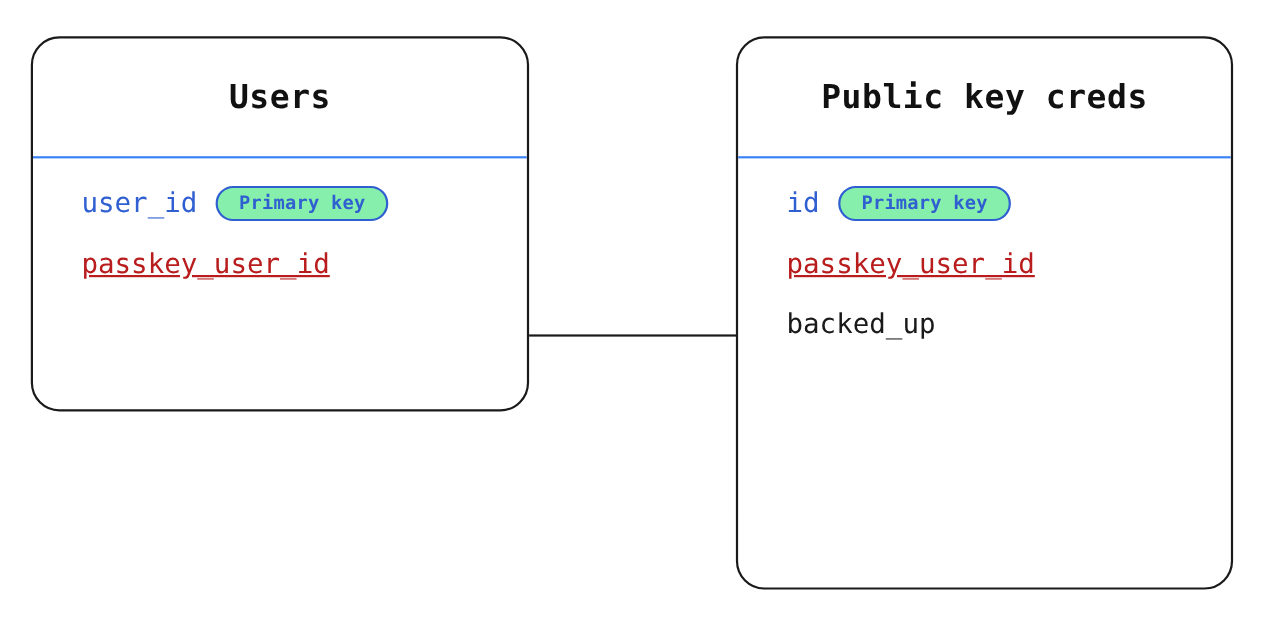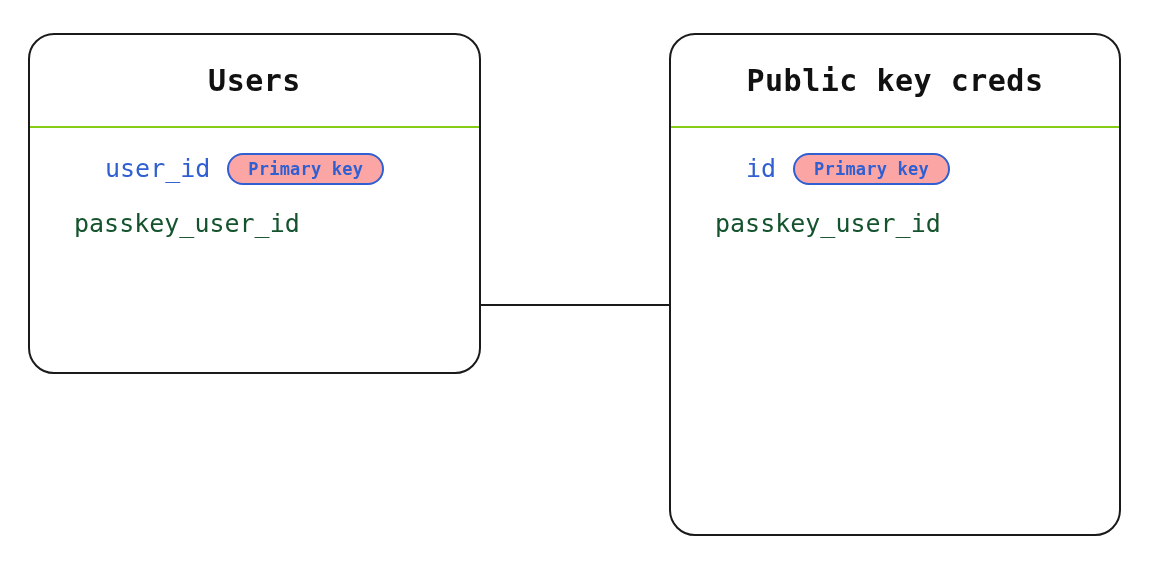--- a/index.html
+++ b/index.html
@@ -26,25 +26,25 @@
     position: absolute;
     box-sizing: border-box;
     background: #ffffff;
     border: 2px solid #1a1a1a;
     border-radius: 26px;
     overflow: hidden;
   }
 
   .entity-header {
     box-sizing: border-box;
-    height: 93px;
+    height: 109px;
     display: flex;
     align-items: center;
     justify-content: center;
-    border-bottom: 2px solid #84cc16;
+    border-bottom: 2px solid #3b82f6;
   }
 
   .entity-title {
     font-family: "DejaVu Sans Mono", "Liberation Mono", monospace;
     font-weight: bold;
     font-size: 30px;
     letter-spacing: 0.5px;
     color: #111111;
     white-space: nowrap;
   }
@@ -67,37 +67,37 @@
 
   .field-name {
     font-family: "DejaVu Sans Mono", "Liberation Mono", monospace;
     font-size: 25px;
     line-height: 30px;
     color: #1a1a1a;
     white-space: nowrap;
   }
   .field-name.pk {
     color: #2f5fd1;
-    margin-left: 31px;
   }
   .field-name.fk {
-    color: #14532d;
+    color: #b91c1c;
+    text-decoration: underline;
   }
 
   .badge {
     margin-left: 17px;
     box-sizing: border-box;
     display: inline-flex;
     align-items: center;
     justify-content: center;
     height: 32px;
     padding: 0 19px;
     border: 2px solid #2f5fd1;
     border-radius: 16px;
-    background: #fca5a5;
+    background: #86efac;
   }
   .badge-label {
     font-family: "DejaVu Sans Mono", "Liberation Mono", monospace;
     font-weight: bold;
     font-size: 17px;
     line-height: 17px;
     letter-spacing: 0.2px;
     color: #2f5fd1;
     white-space: nowrap;
   }
@@ -165,19 +165,22 @@
         <span class="badge">
           <span class="badge-label">Primary key</span>
         </span>
       </div>
 
 
       <div class="field-row">
         <span class="field-name fk">passkey_user_id</span>
       </div>
 
+      <div class="field-row">
+        <span class="field-name">backed_up</span>
+      </div>
 
 
 
     </div>
   </div>
 
 </div>
 
 </body></html>

